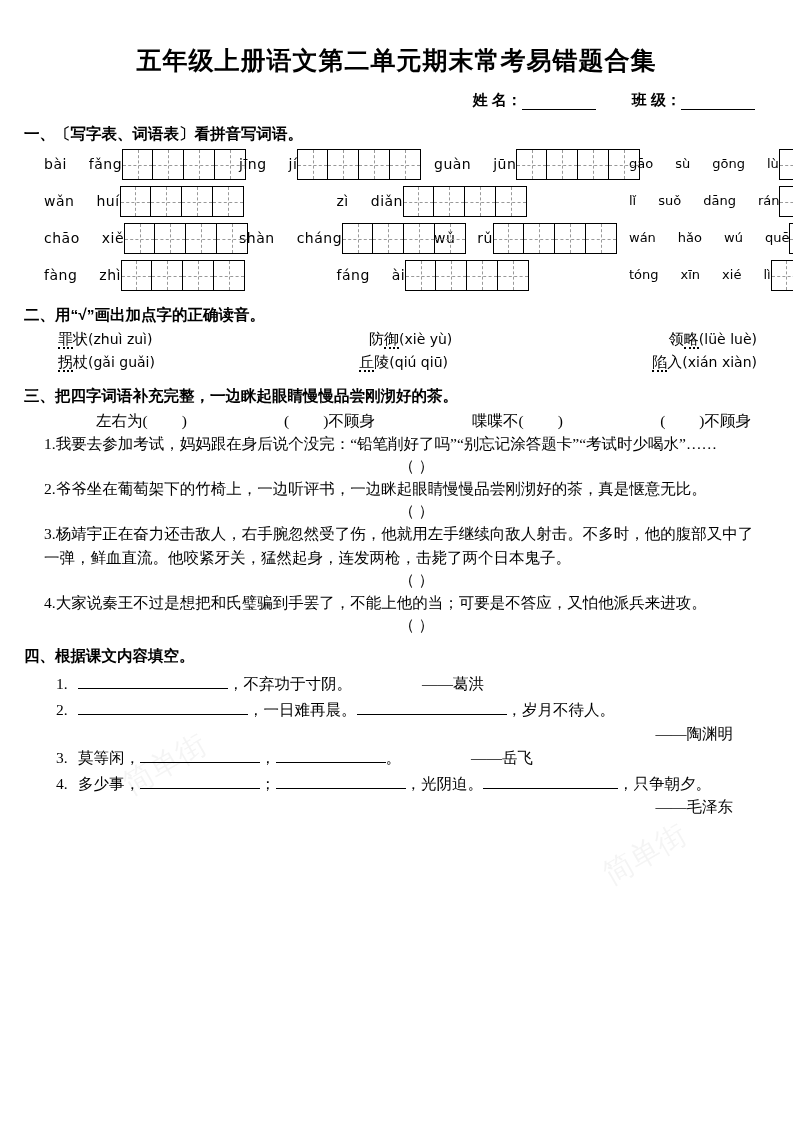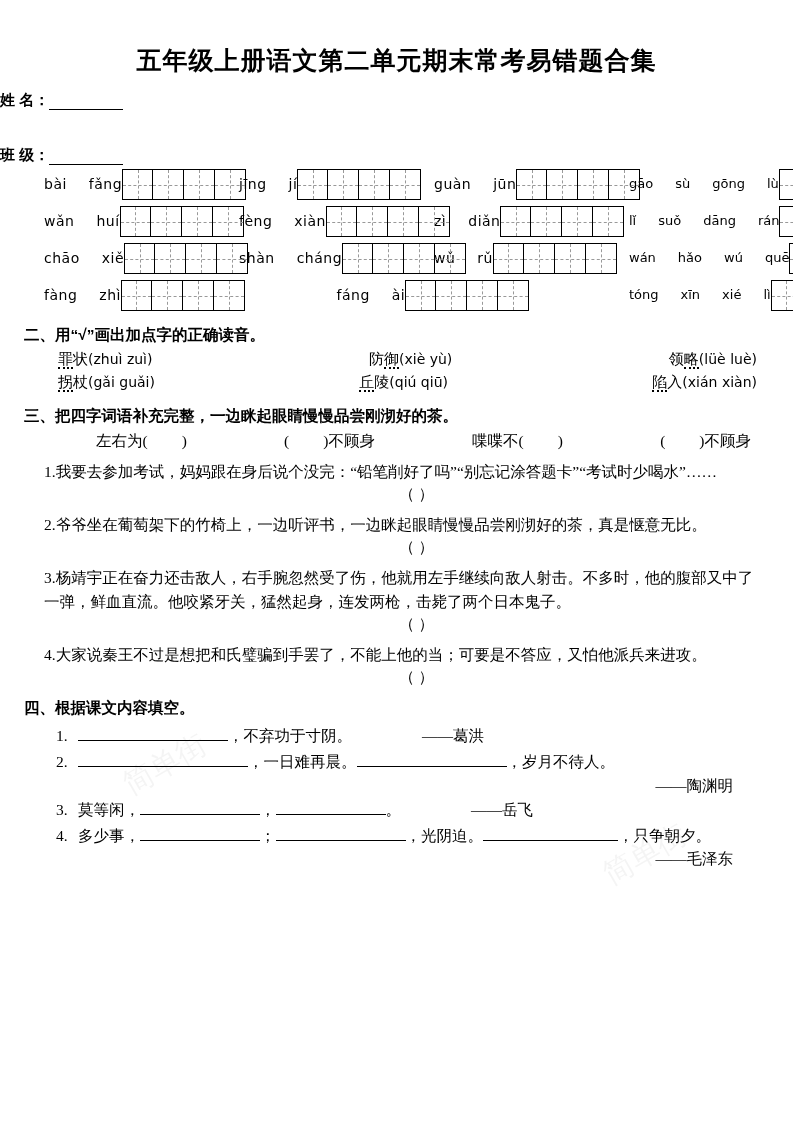--- a/index.html
+++ b/index.html
@@ -32,21 +32,20 @@
     color: #000;
   }
   .name-class-row {
     display: flex;
     justify-content: flex-end;
     gap: 36px;
     margin: 14px 38px 0 0;
     font-family: "Liberation Sans", sans-serif;
     font-size: 15px;
     font-weight: bold;
-    flex-direction: column;
   }
   .blank-line {
     display: inline-block;
     border-bottom: 1px solid #000;
     width: 74px;
     height: 14px;
     vertical-align: bottom;
   }
   .section-head {
     font-family: "Liberation Sans", sans-serif;
@@ -123,21 +122,21 @@
     padding: 0 42px 0 96px;
     font-size: 15.5px;
     margin-top: 2px;
     font-family: Liberation Serif, serif;
   }
   .q-para {
     font-size: 15.5px;
     line-height: 1.55;
     padding: 0 34px 0 44px;
     text-indent: 0;
-    margin-top: 8px;
+    margin-top: 0;
   }
   .q-para .idx { }
   .ans-line {
     text-align: center;
     font-size: 15.5px;
     padding-left: 40px;
   }
   
   .fill-row {
     font-size: 15.5px;
@@ -174,20 +173,21 @@
   <div class="wm" style="left:120px; top:700px;">简单街</div>
   <div class="wm" style="left:600px; top:790px;">简单街</div>
 
   <div class="title">五年级上册语文第二单元期末常考易错题合集</div>
 
   <div class="name-class-row">
     <span><span>姓 名：</span><span class="blank-line"></span></span>
     <span><span>班 级：</span><span class="blank-line"></span></span>
   </div>
 
+  <div class="section-head">一、〔写字表、词语表〕看拼音写词语。</div>
 
   <div class="pinyin-wrap" id="pinyin-wrap">
       <div class="pinyin-row">
         <div class="pinyin-cell">
           <div class="pinyin-text"><span>bài</span><span class="gap"></span><span>fǎng</span></div>
           <div class="boxes">
             <div class="tianzi"></div>
             <div class="tianzi"></div>
             <div class="tianzi"></div>
             <div class="tianzi"></div>
@@ -217,29 +217,20 @@
             <div class="tianzi"></div>
             <div class="tianzi"></div>
             <div class="tianzi"></div>
             <div class="tianzi"></div>
           </div>
         </div>
       </div>
       <div class="pinyin-row">
         <div class="pinyin-cell">
           <div class="pinyin-text"><span>wǎn</span><span class="gap"></span><span>huí</span></div>
-          <div class="boxes">
-            <div class="tianzi"></div>
-            <div class="tianzi"></div>
-            <div class="tianzi"></div>
-            <div class="tianzi"></div>
-          </div>
-        </div>
-        <div class="pinyin-cell">
-          <div class="pinyin-text"><span>fèng</span><span class="gap"></span><span>xiàn</span></div>
           <div class="boxes">
             <div class="tianzi"></div>
             <div class="tianzi"></div>
             <div class="tianzi"></div>
             <div class="tianzi"></div>
           </div>
         </div>
         <div class="pinyin-cell">
           <div class="pinyin-text"><span>zì</span><span class="gap"></span><span>diǎn</span></div>
           <div class="boxes">

